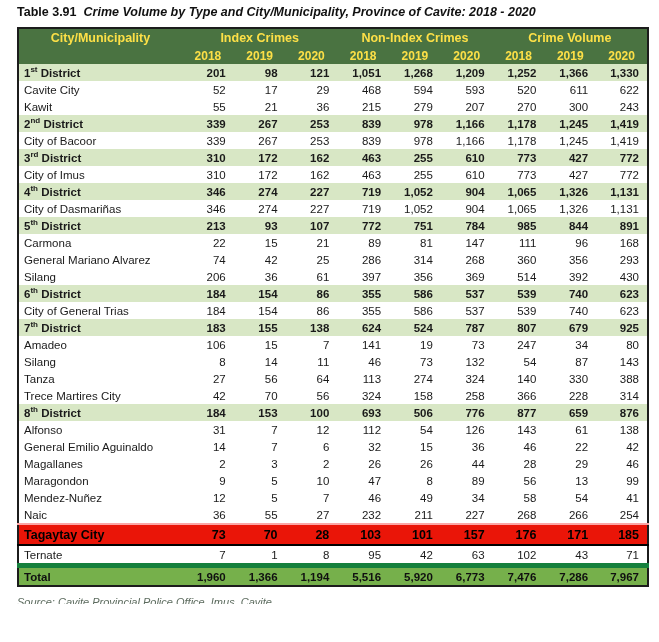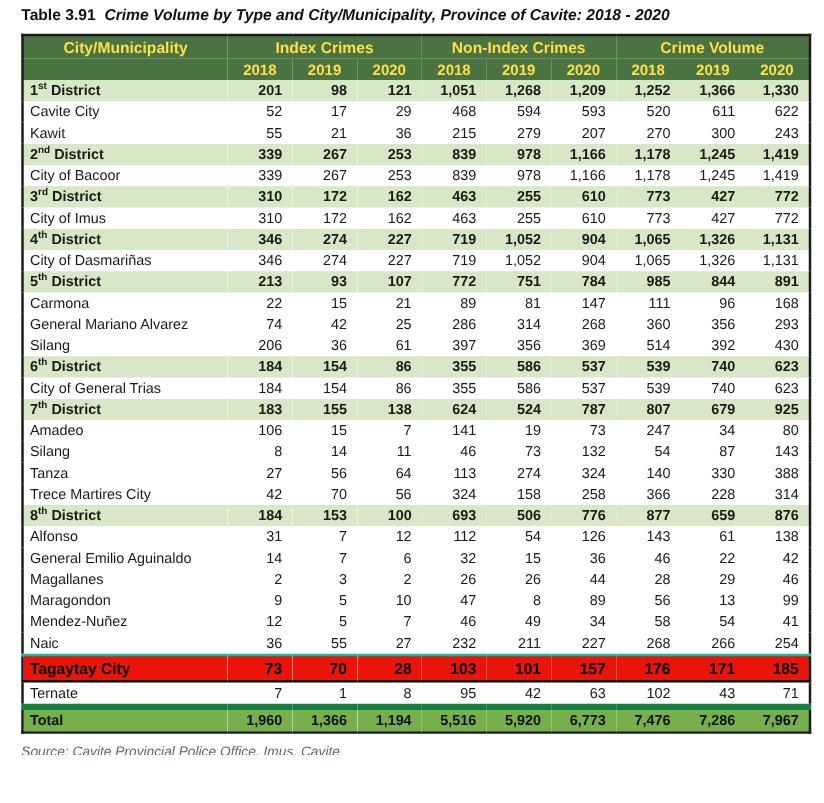--- a/index.html
+++ b/index.html
@@ -10,21 +10,21 @@
   table.crime-table{position:absolute;left:17px;top:27px;width:632px;border-collapse:collapse;table-layout:fixed;border:2px solid #1c1c1c;}
   col.city-col{width:164px;}
   thead th{background:#4a7341;color:#fde047;font-weight:bold;padding:0;}
   thead tr.group-row th{font-size:12.5px;height:18px;text-align:center;}
   thead tr.year-row th{font-size:12px;height:17px;text-align:center;}
   tbody td{font-size:11.5px;height:17px;padding:0 8px 0 5px;text-align:right;color:#1a1a1a;white-space:nowrap;overflow:hidden;}
   tbody td.city{text-align:left;padding-left:5px;}
   tbody td.city sup{font-size:8px;vertical-align:super;line-height:0;}
   tr.district td{background:#d8e7c5;font-weight:bold;}
   tr.city-row td{background:#ffffff;font-weight:normal;}
-  tr.highlight td{background:#ea1508;font-weight:bold;color:#000;font-size:12.5px;height:19px;border-top:2px solid #14b8a6;border-bottom:2px solid #000;}
+  tr.highlight td{background:#ea1508;font-weight:bold;color:#000;font-size:12.5px;height:19px;border-top:2px solid #fca5a5;border-bottom:2px solid #000;}
   tr.total td{background:#76b04b;font-weight:bold;color:#101010;border-top:5px solid #15803d;}
   .source{position:absolute;left:17px;top:596px;font-size:11px;font-style:italic;color:#5c6b5e;}
 </style>
 </head>
 <body>
 
 <div class="page">
   <div class="title">
     <span class="t-prefix">Table 3.91</span><span class="t-main">Crime Volume by Type and City/Municipality, Province of Cavite: 2018 - 2020</span>
   </div>

